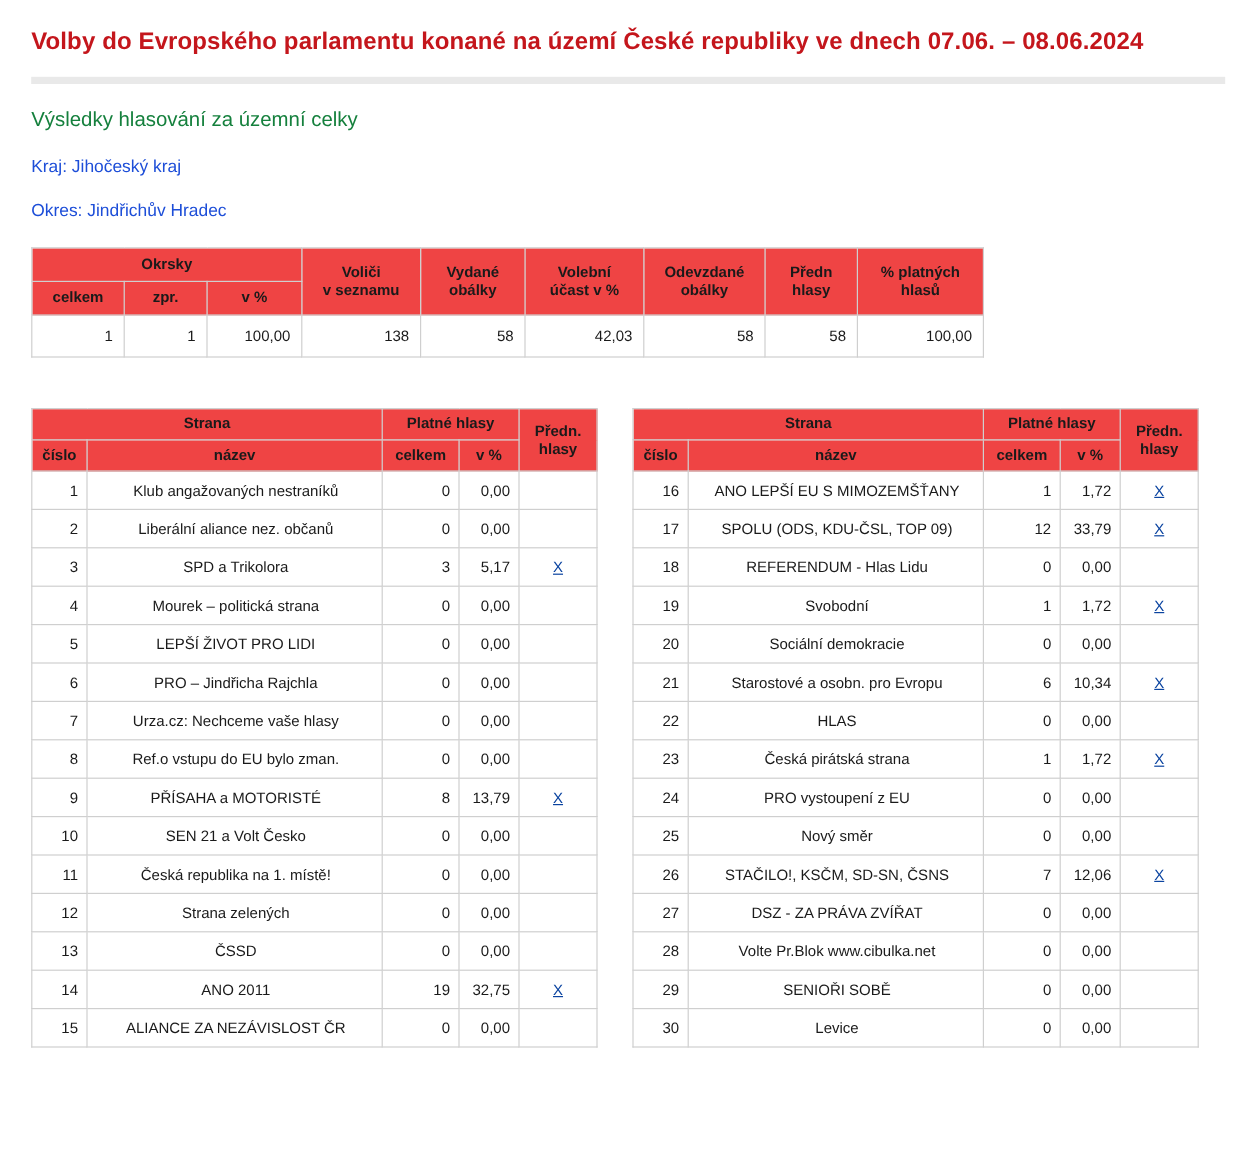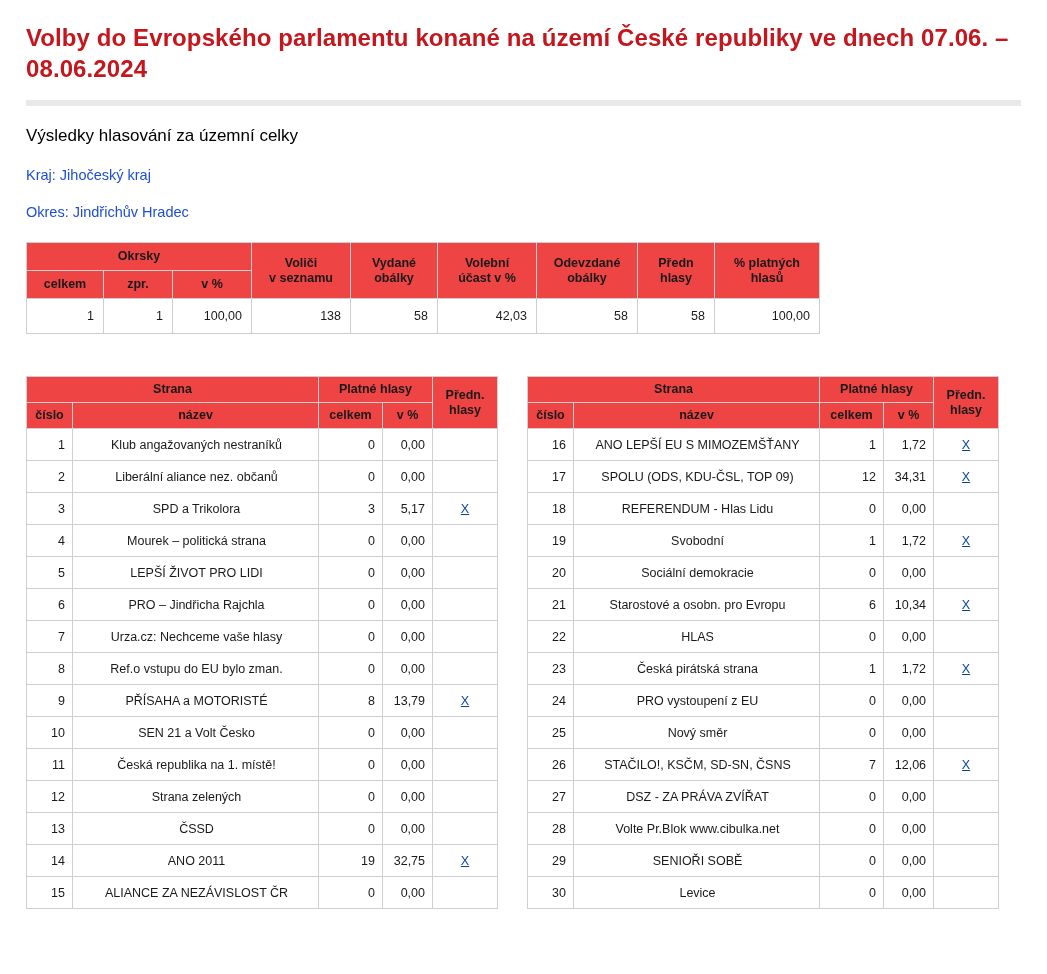--- a/index.html
+++ b/index.html
@@ -14,36 +14,36 @@
     width: 1047px;
     min-height: 974px;
     background: #ffffff;
     overflow: hidden;
   }
   .content {
     padding: 18px 26px 0 26px;
   }
   h1.main-title {
     color: #c4161c;
-    font-size: 24px;
+    font-size: 20px;
     font-weight: bold;
     line-height: 1.30;
     margin: 4px 0 0 0;
     letter-spacing: 0.1px;
   }
   .title-rule {
     height: 6px;
     background: #e9e9e9;
     margin: 16px 0 0 0;
     border: none;
   }
   h2.section-title {
     font-size: 17px;
     font-weight: normal;
-    color: #000000;
+    color: #15803d;
     margin: 20px 0 0 0;
   }
   .meta-line {
     font-size: 14.5px;
     color: #1d4ed8;
     margin: 21px 0 0 0;
   }
   
   table.vtable {
     border-collapse: collapse;
@@ -343,21 +343,21 @@
               <td class="cislo">16</td>
               <td class="nazev">ANO LEPŠÍ EU S MIMOZEMŠŤANY</td>
               <td class="num">1</td>
               <td class="num">1,72</td>
               <td class="predn"><a class="predn-link" href="#">X</a></td>
             </tr>
             <tr>
               <td class="cislo">17</td>
               <td class="nazev">SPOLU (ODS, KDU-ČSL, TOP 09)</td>
               <td class="num">12</td>
-              <td class="num">34,31</td>
+              <td class="num">33,79</td>
               <td class="predn"><a class="predn-link" href="#">X</a></td>
             </tr>
             <tr>
               <td class="cislo">18</td>
               <td class="nazev">REFERENDUM - Hlas Lidu</td>
               <td class="num">0</td>
               <td class="num">0,00</td>
               <td class="predn"></td>
             </tr>
             <tr>

